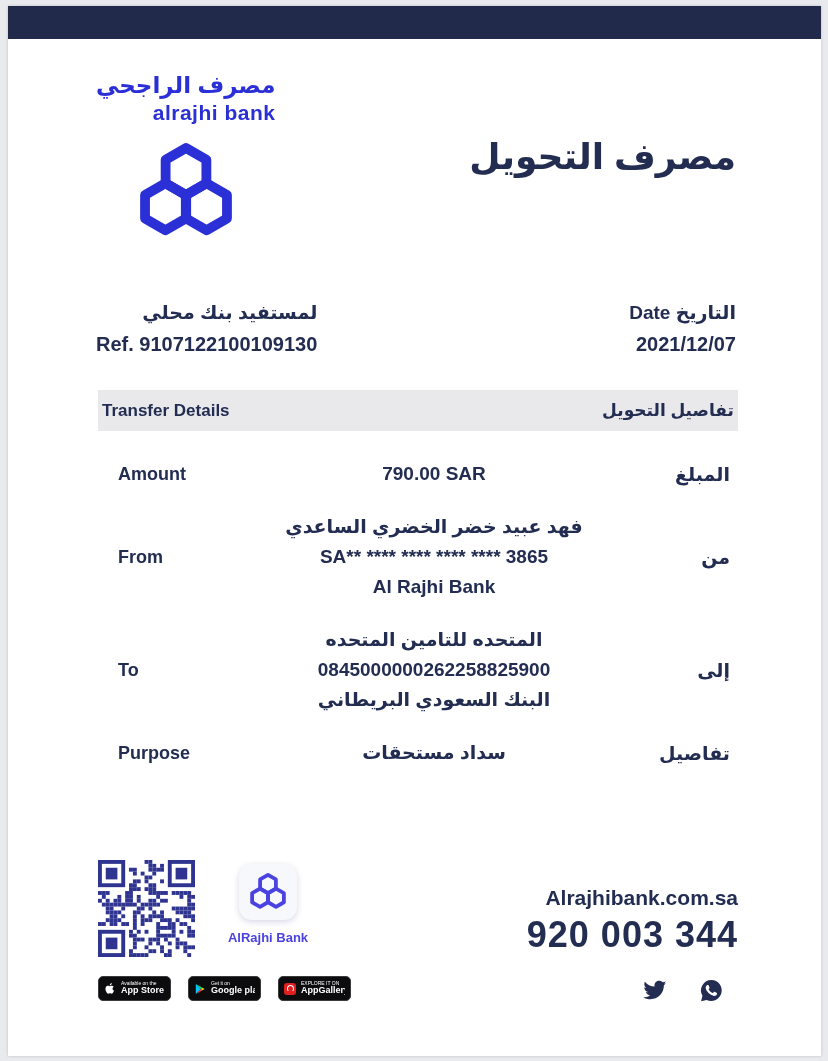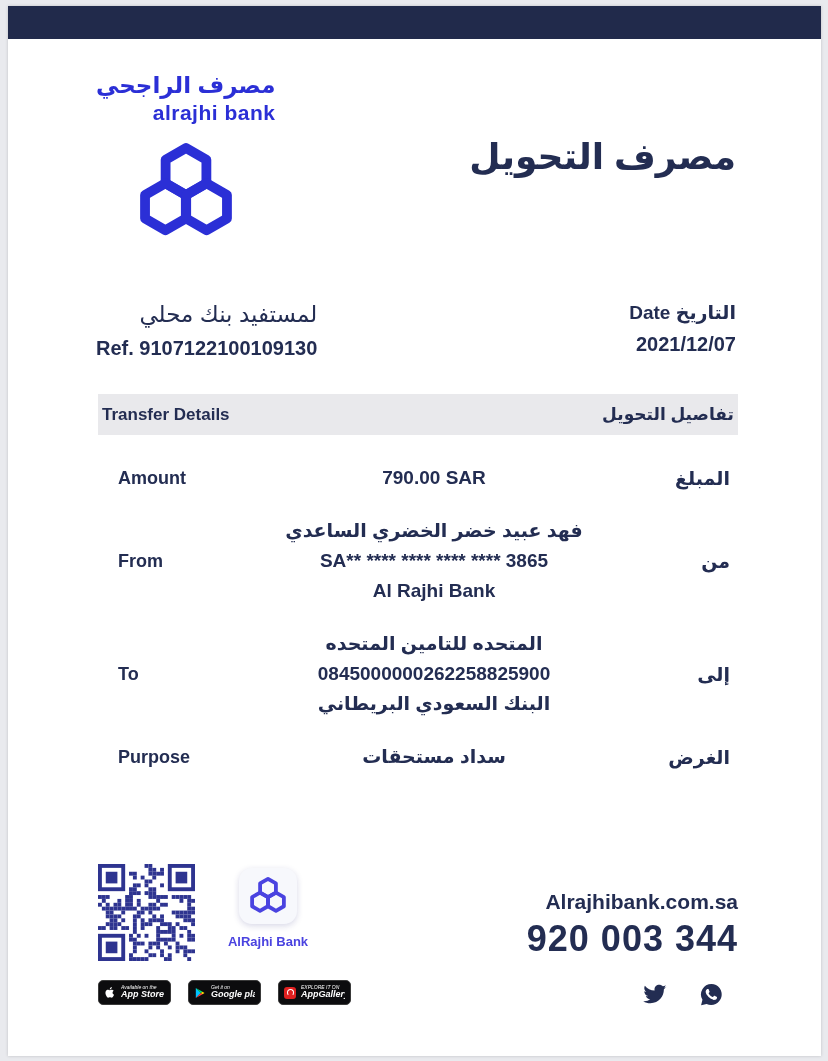--- a/index.html
+++ b/index.html
@@ -34,21 +34,21 @@
   .logo-text .en{font-size:21px;font-weight:700;letter-spacing:.5px;}
   .logo-mark{width:98px;height:102px;}
   .title-group{text-align:right;}
   .title-ar{font-size:36px;font-weight:800;line-height:1.2;}
   .title-en{font-size:31px;font-weight:800;letter-spacing:.3px;margin-top:6px;}
   
   .meta-row{
     display:flex;justify-content:space-between;align-items:flex-start;
     padding:58px 85px 0 88px;
   }
-  .meta-left .note{font-size:23px;font-weight:400;}
+  .meta-left .note{font-size:19px;font-weight:700;}
   .meta-left .ref{font-size:20px;font-weight:600;margin-top:9px;}
   .meta-right{text-align:right;}
   .meta-right .date-label{font-size:19px;font-weight:700;}
   .meta-right .date-label b{font-weight:800;}
   .meta-right .date-value{font-size:20px;font-weight:600;margin-top:9px;}
   
   .details{margin:34px 83px 0 90px;}
   .details-header{
     background:var(--panel);height:41px;
     display:flex;justify-content:space-between;align-items:center;
@@ -72,21 +72,21 @@
   .qr-box{width:97px;height:97px;display:block;}
   .app-group{width:86px;text-align:center;}
   .app-icon{
     width:58px;height:56px;margin:4px auto 0;
     background:#f7f8fc;border-radius:13px;
     box-shadow:0 2px 6px rgba(40,40,120,.18);
     display:flex;align-items:center;justify-content:center;
   }
   .app-icon svg{width:38px;height:40px;}
   .app-label{font-size:13px;font-weight:800;color:var(--appblue);margin-top:10px;}
-  .store-badges{display:flex;gap:17px;margin-top:19px;font-style:italic;}
+  .store-badges{display:flex;gap:17px;margin-top:19px;}
   .badge{
     width:73px;height:25px;background:var(--badge);
     border:1px solid #3a3a3a;border-radius:5px;
     display:flex;align-items:center;gap:4px;padding:0 5px;
     color:#fff;cursor:pointer;
   }
   .badge .bicon{flex:0 0 13px;height:14px;display:flex;align-items:center;}
   .badge .btxt{line-height:1.05;white-space:nowrap;overflow:hidden;}
   .badge .btop{font-size:5px;display:block;}
   .badge .bbot{font-size:9px;font-weight:700;display:block;}
@@ -176,21 +176,21 @@
           <div dir="rtl">البنك السعودي البريطاني</div>
         </div>
         <div class="lbl-ar" dir="rtl">إلى</div>
       </div>
 
       <div class="row">
         <div class="lbl-en">Purpose</div>
         <div class="mid">
           <div dir="rtl">سداد مستحقات</div>
         </div>
-        <div class="lbl-ar" dir="rtl">الغرض</div>
+        <div class="lbl-ar" dir="rtl">تفاصيل</div>
       </div>
 
     </div>
   </section>
 
   <footer class="footer">
     <div class="footer-left">
       <div class="qr-line">
         <svg id="qr" class="qr-box" viewBox="0 0 100 100">
             <rect x="48" y="0" width="4" height="4" fill="#2e3490"></rect>

